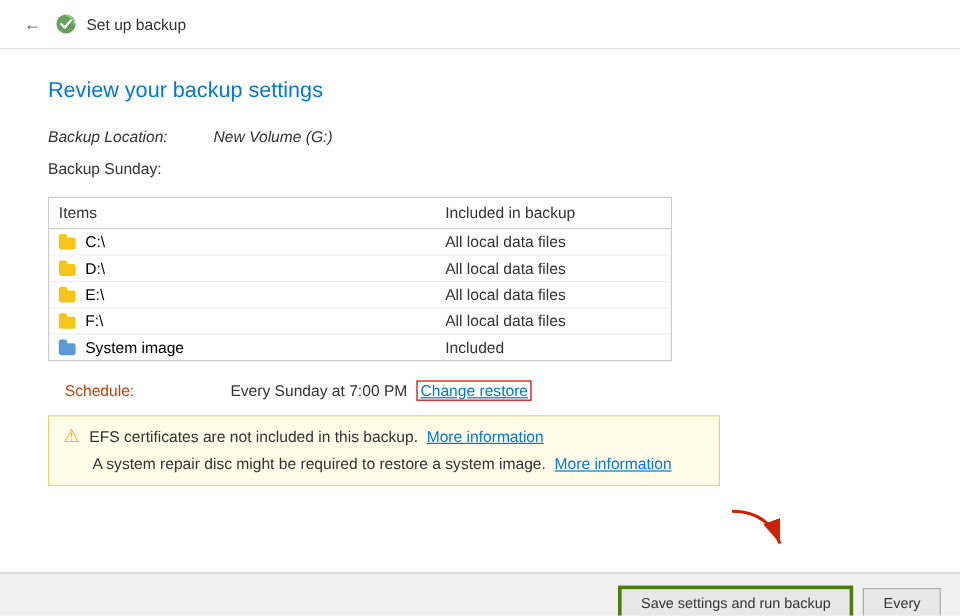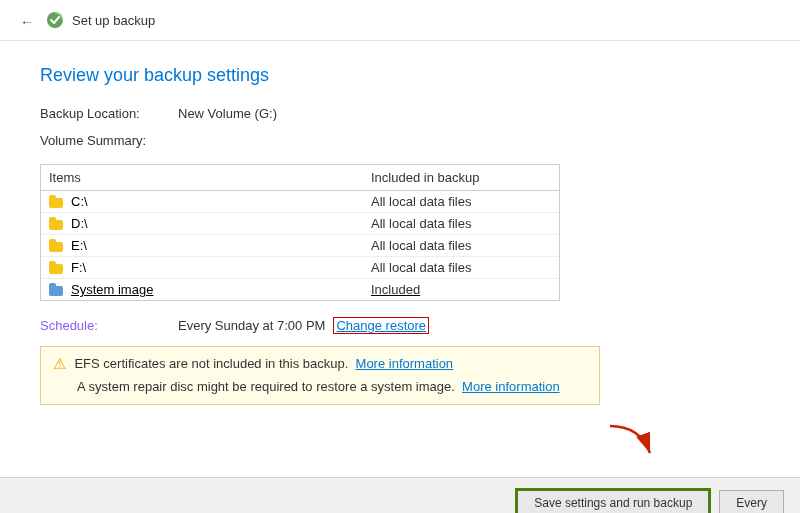--- a/index.html
+++ b/index.html
@@ -57,20 +57,21 @@
       color: #0078d7;
       font-size: 18px;
       font-weight: 400;
       margin-bottom: 8px;
     }
 
     .info-row {
       display: flex;
       align-items: center;
       gap: 8px;
+      font-style: italic;
     }
 
     .info-label {
       color: #333;
       min-width: 130px;
       font-weight: 400;
     }
 
     .info-value {
       color: #333;
@@ -103,21 +104,21 @@
       flex-direction: column;
     }
 
     .table-row {
       display: flex;
       align-items: center;
       padding: 3px 8px;
       border-bottom: 1px solid #eee;
     }
 
-    .table-row:last-child { border-bottom: none; text-decoration: underline; }
+    .table-row:last-child { border-bottom: none; }
 
     .row-item {
       flex: 1;
       display: flex;
       align-items: center;
       gap: 6px;
     }
 
     .folder-icon {
       width: 16px;
@@ -175,21 +176,22 @@
 
     .schedule-row {
       display: flex;
       align-items: center;
       gap: 8px;
       margin-top: 4px;
     }
 
     .schedule-label {
       min-width: 130px;
-      color: #8b5cf6;
+      color: #c2410c;
+      margin-left: 14px;
     }
 
     .schedule-value {
       color: #333;
     }
 
     .change-link {
       color: #0078d7;
       text-decoration: underline;
       cursor: pointer;
@@ -287,21 +289,21 @@
 
 <div class="main-content">
 
   <h1 class="page-title">Review your backup settings</h1>
 
   <div class="info-row">
     <span class="info-label">Backup Location:</span>
     <span class="info-value">New Volume (G:)</span>
   </div>
 
-  <div class="summary-label">Volume Summary:</div>
+  <div class="summary-label">Backup Sunday:</div>
 
   <div class="backup-table">
     <div class="table-header">
       <span class="col-items">Items</span>
       <span class="col-included">Included in backup</span>
     </div>
     <div class="table-body">
 
       <div class="table-row">
         <div class="row-item">

